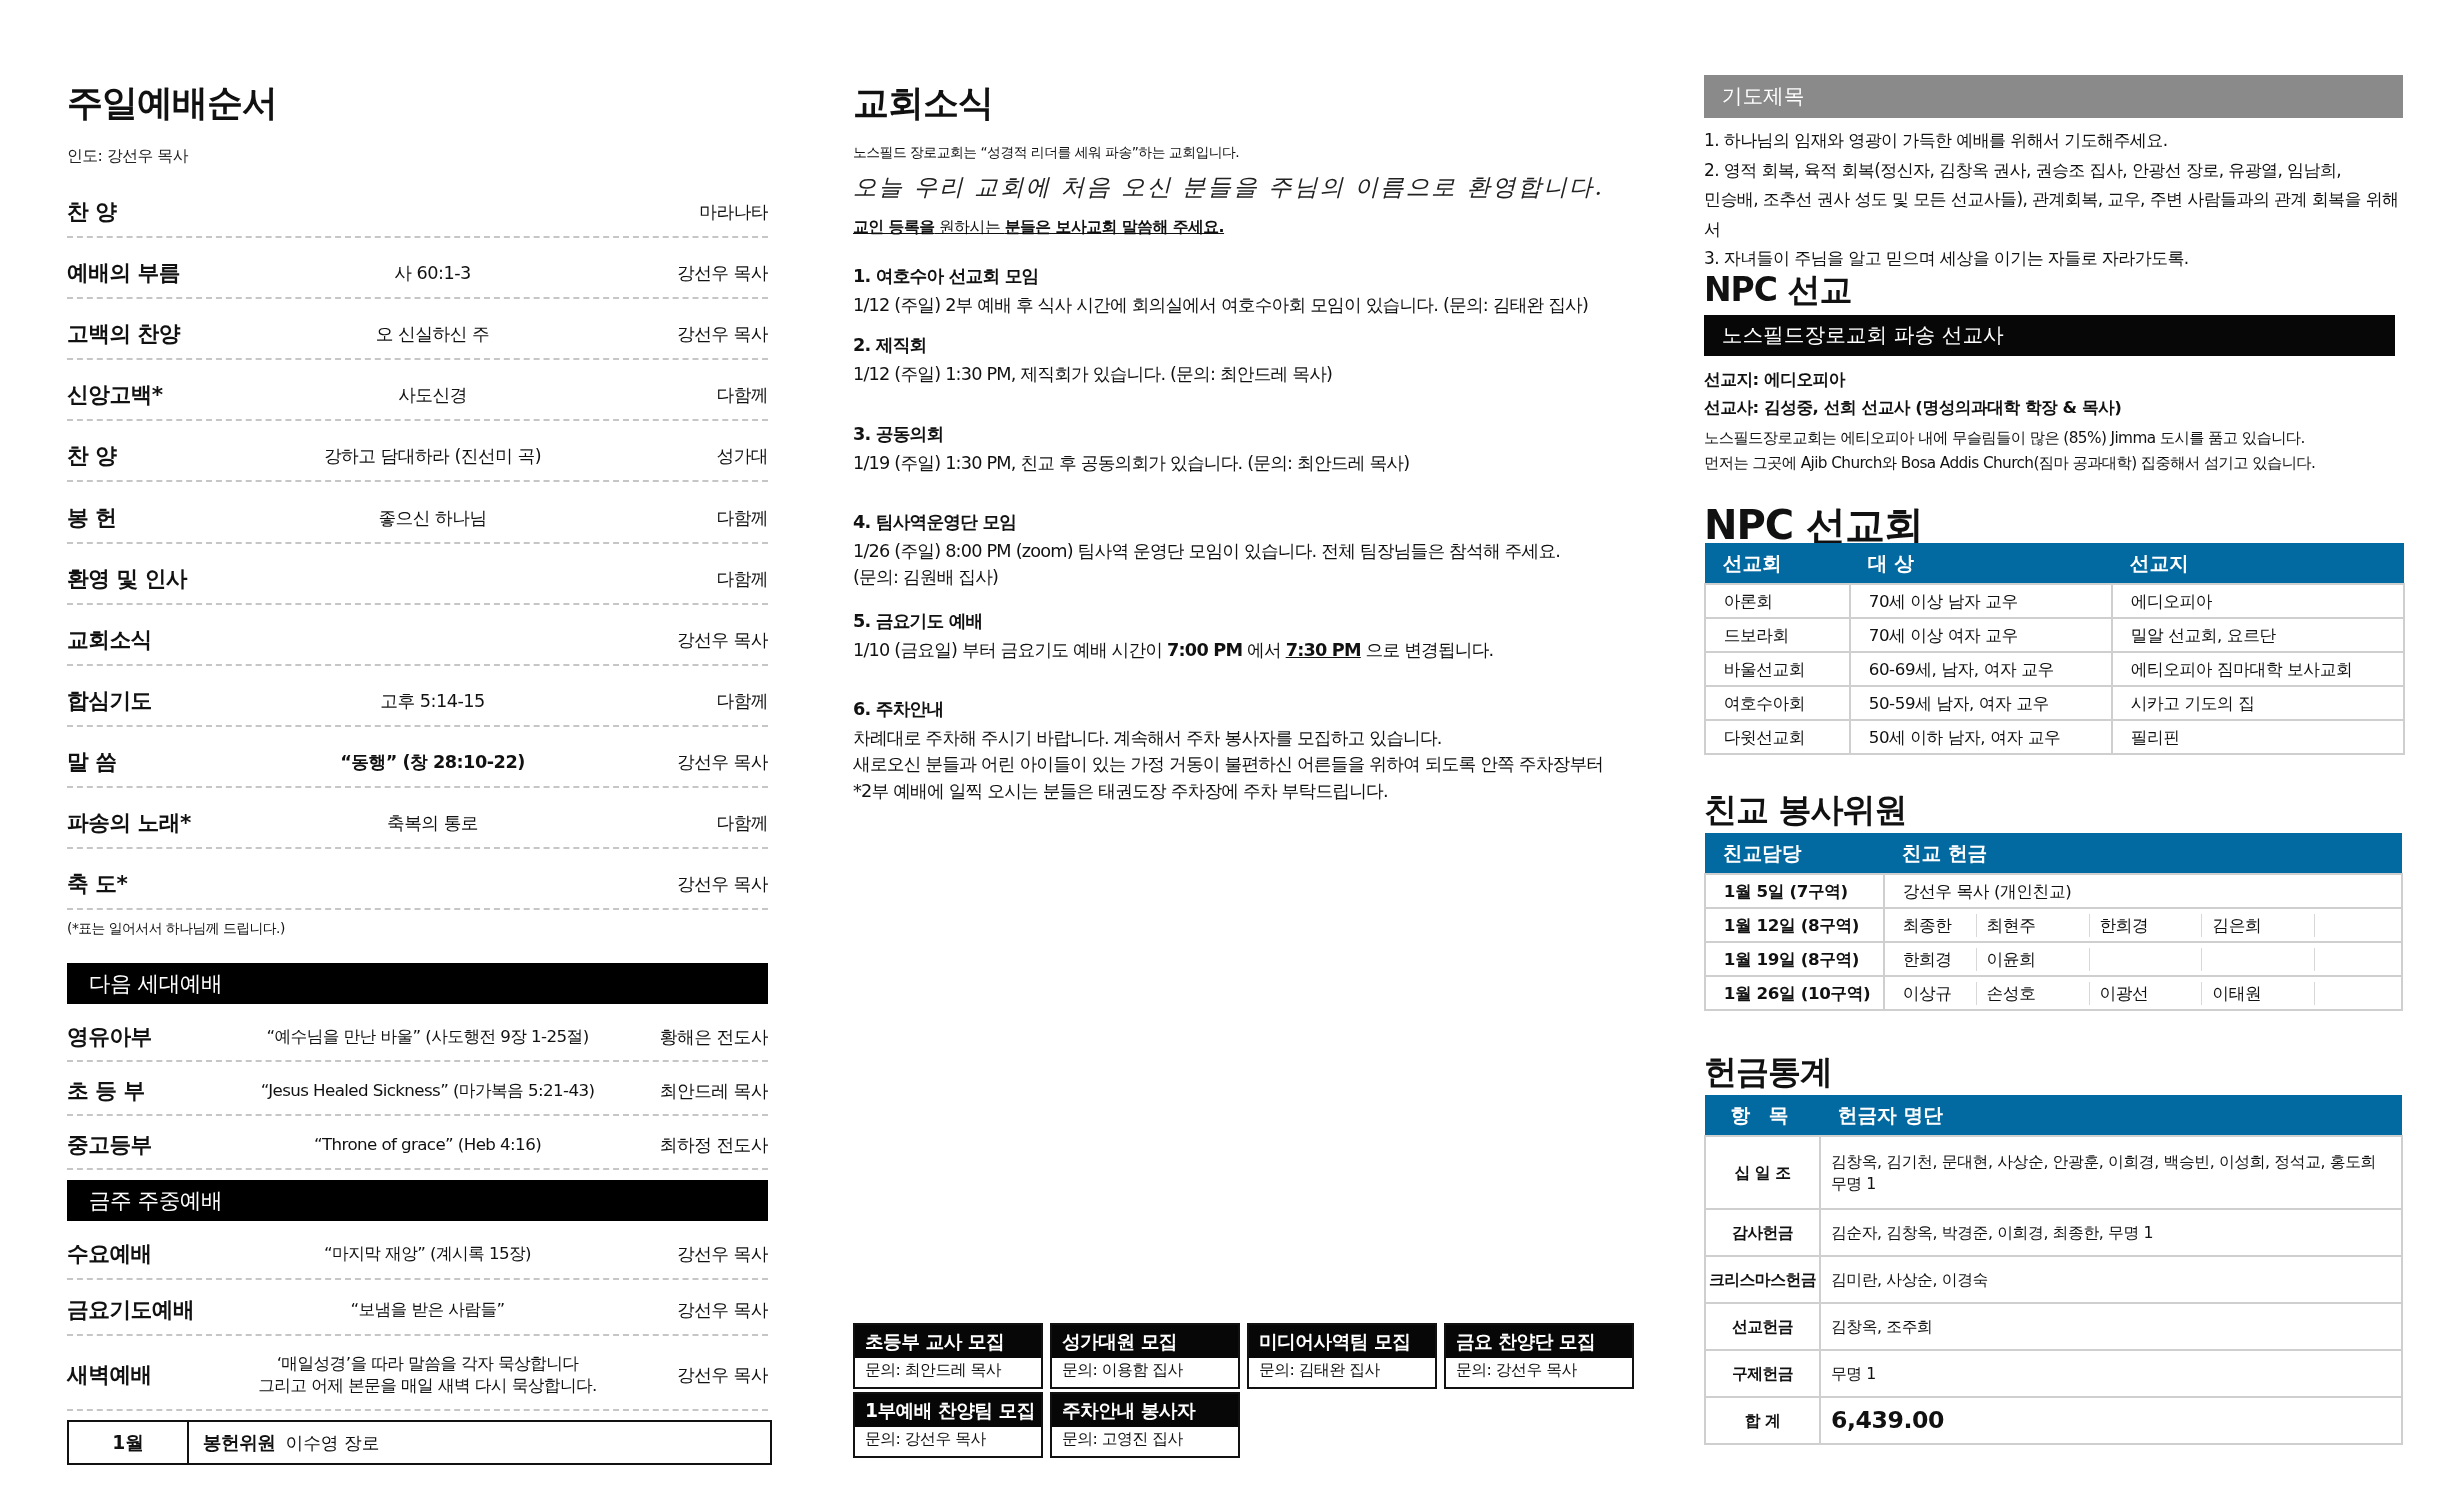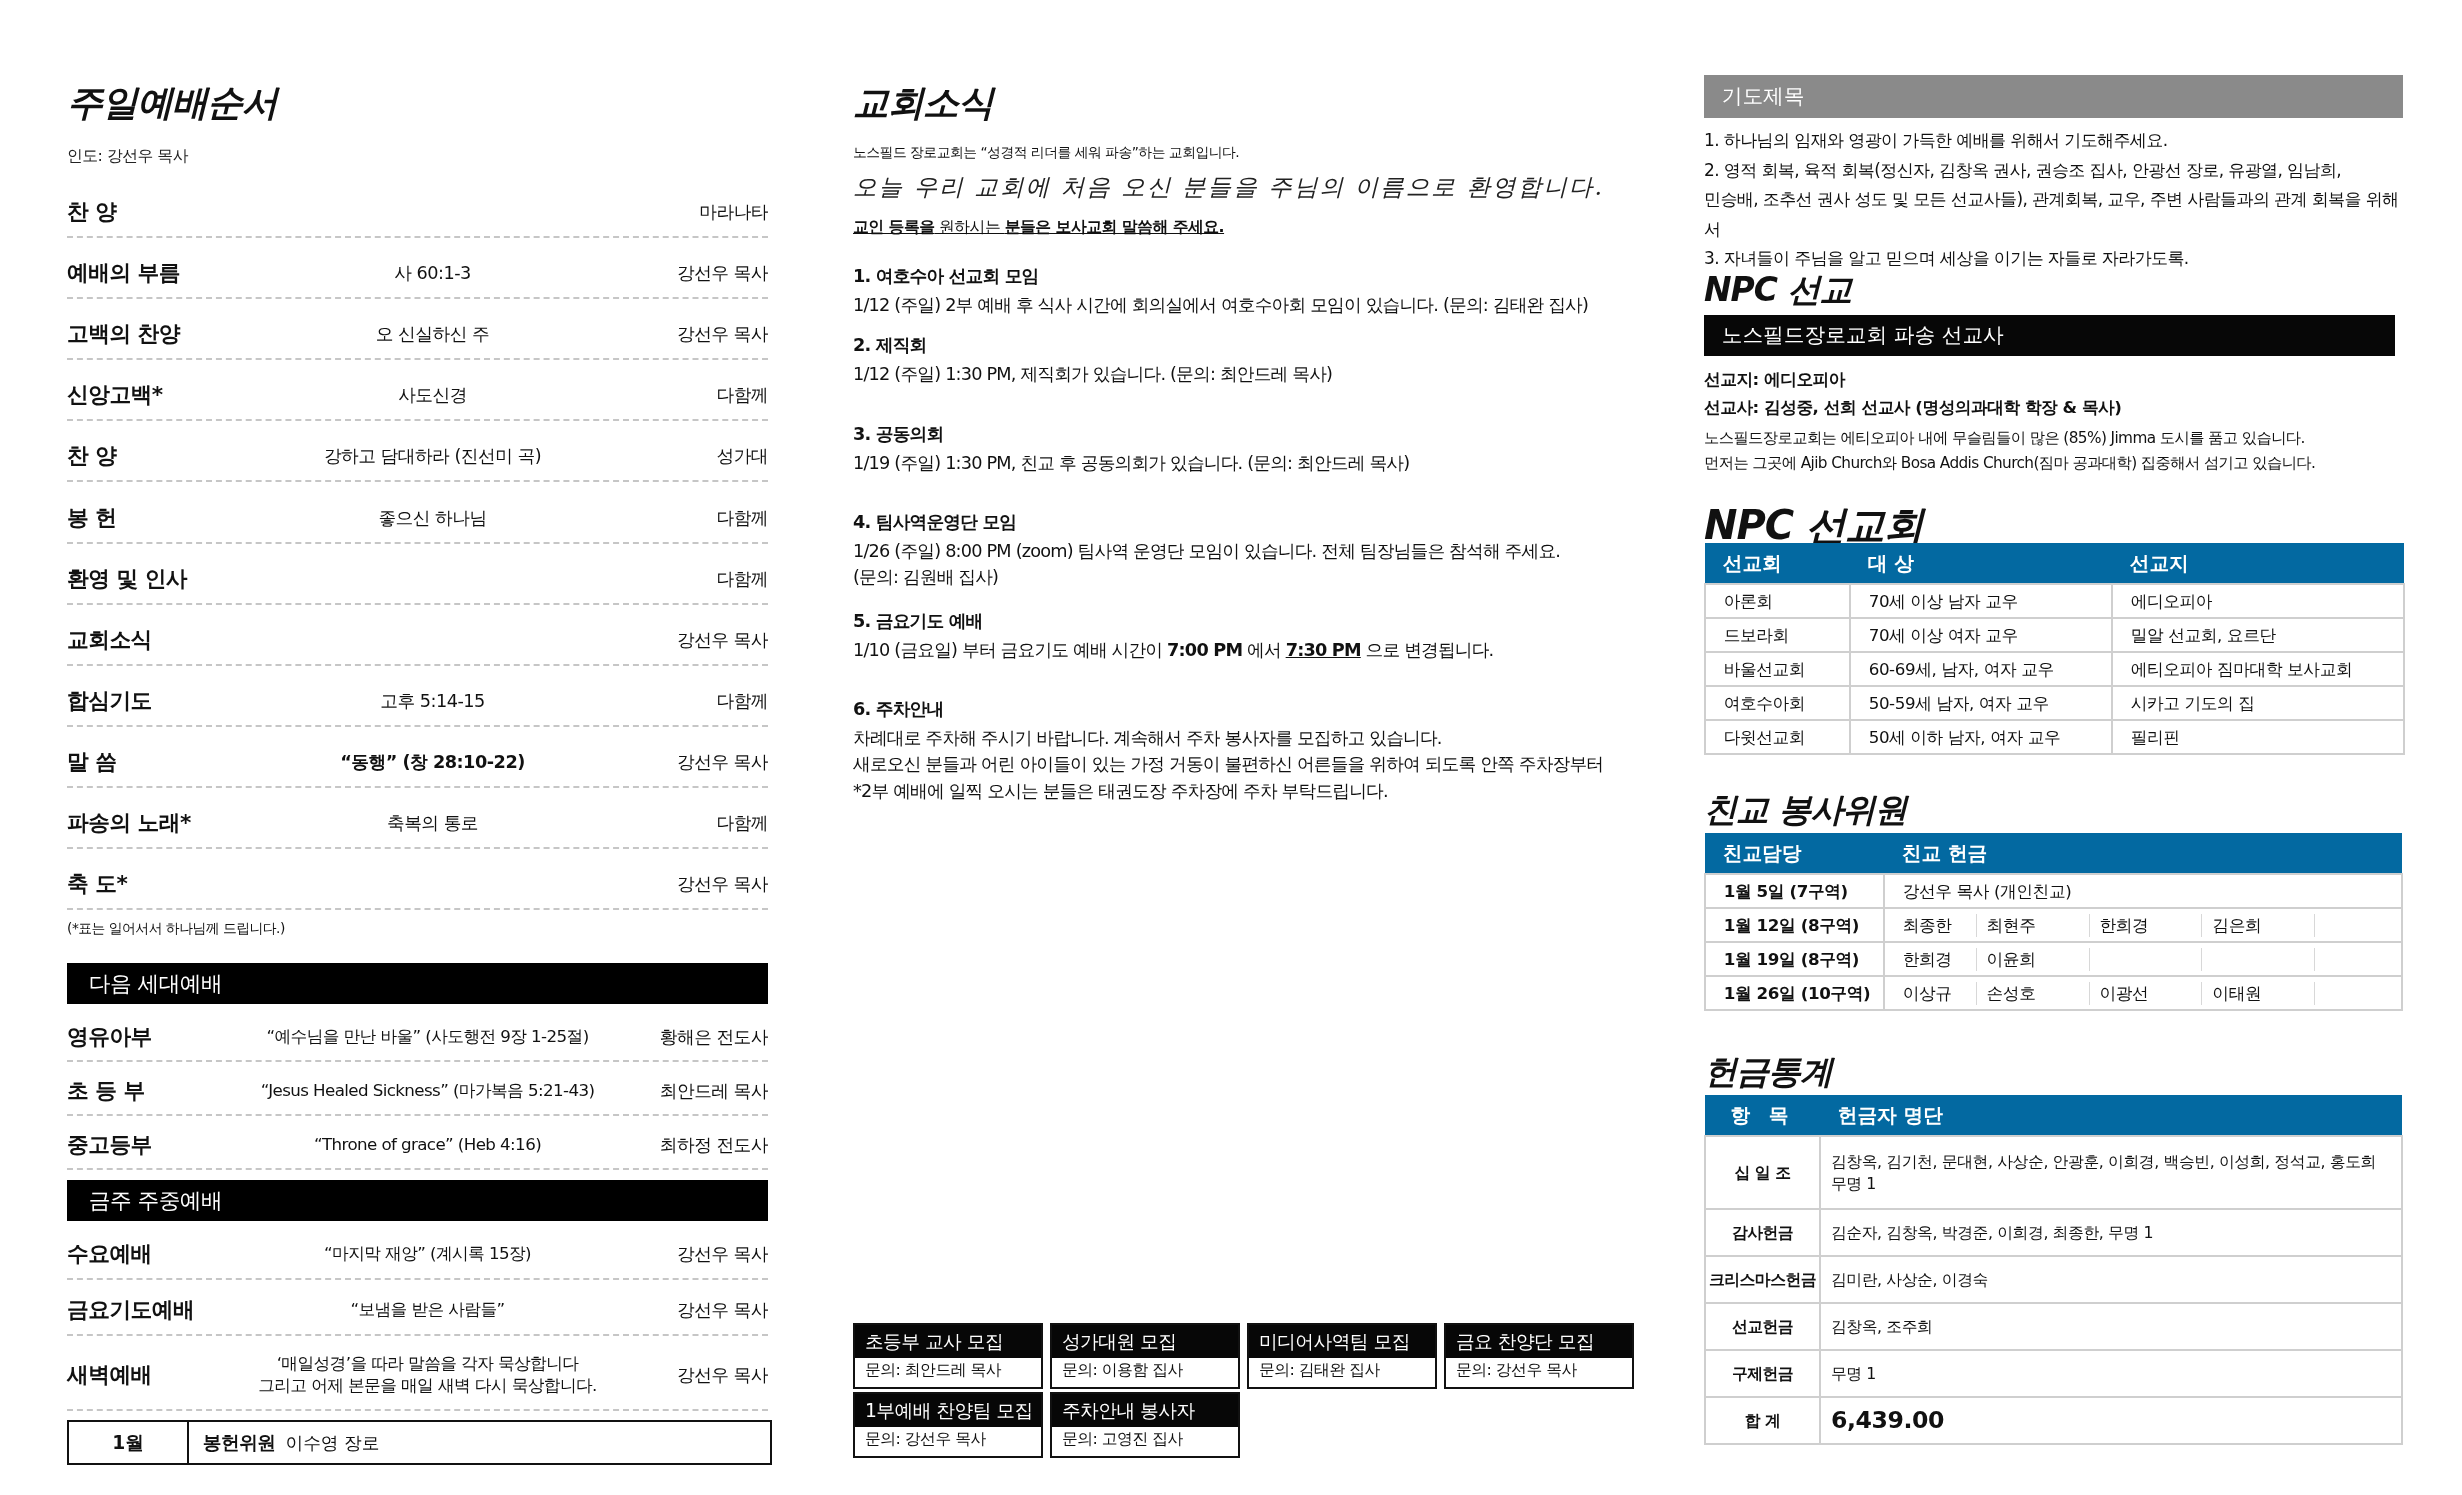--- a/index.html
+++ b/index.html
@@ -4,21 +4,21 @@
 <style>
   * { box-sizing: border-box; margin: 0; padding: 0; }
   html, body { width: 2463px; height: 1495px; background: #ffffff; overflow: hidden; }
   body { font-family: "DejaVu Sans", "Liberation Sans", sans-serif; color: #111; position: relative; }
 
   .col { position: absolute; top: 0; }
   #col-left { left: 67px; width: 701px; }
   #col-mid { left: 853px; width: 788px; }
   #col-right { left: 1704px; width: 699px; }
 
-  .h1 { font-size: 36px; font-weight: bold; letter-spacing: -1px; font-style: italic; }
+  .h1 { font-size: 36px; font-weight: bold; letter-spacing: -1px; }
   
   #worship-title { position: absolute; top: 79px; left: 0; }
   #leader { position: absolute; top: 146px; left: 0; font-size: 15.8px; color: #222; letter-spacing: -0.5px; }
   .order-row { position: absolute; left: 0; width: 701px; display: flex; align-items: center; border-bottom: 2px dashed #c6c6c6; }
   .order-row .o-label { width: 217px; font-size: 21.7px; font-weight: bold; letter-spacing: -0.5px; }
   .order-row .o-mid { flex: 1; text-align: center; font-size: 17.7px; letter-spacing: -0.5px; }
   .order-row .o-mid.bold { font-weight: bold; }
   .order-row .o-right { width: 187px; text-align: right; font-size: 17.7px; letter-spacing: -0.5px; }
   #order-note { position: absolute; top: 920px; left: 0; font-size: 13.8px; letter-spacing: -0.5px; }
   .black-bar { position: absolute; left: 0; width: 701px; height: 41px; background: #000000; color: #fff; font-size: 21.7px; padding-left: 21.7px; line-height: 41px; letter-spacing: -0.5px; }
@@ -38,21 +38,21 @@
   #news-register { position: absolute; top: 217px; left: 0; font-size: 15.8px; text-decoration: underline; letter-spacing: -0.5px; }
   #news-register b { font-weight: bold; }
   .news-item { position: absolute; left: 0; width: 788px; }
   .news-item .n-title { font-size: 17.7px; font-weight: bold; letter-spacing: -0.8px; margin-bottom: 3.9px; }
   .news-item .n-body { font-size: 17.7px; letter-spacing: -0.8px; line-height: 26.6px; }
   .news-item .n-body b { font-weight: bold; }
   .news-item .n-body u { font-weight: bold; }
 
   .recruit-grid { position: absolute; left: 0; top: 1323px; width: 788px; }
   .recruit { position: absolute; width: 190px; border: 2px solid #111; }
-  .recruit .r-head { background: #070707; color: #fff; font-size: 18.7px; font-weight: normal; padding: 3.9px 9.9px; height: 32.5px; letter-spacing: -0.5px; white-space: nowrap; }
+  .recruit .r-head { background: #070707; color: #fff; font-size: 18.7px; font-weight: bold; padding: 3.9px 9.9px; height: 32.5px; letter-spacing: -0.5px; white-space: nowrap; }
   .recruit .r-body { font-size: 15.8px; padding: 2px 9.9px; height: 29.6px; letter-spacing: -0.5px; white-space: nowrap; }
 
   
   #prayer-bar { position: absolute; top: 75px; left: 0; width: 699px; height: 43px; background: #8a8a8a; color: #fff; font-size: 20.7px; line-height: 43px; padding-left: 17.7px; }
   #prayer-list { position: absolute; top: 126px; left: 0; width: 704px; font-size: 17px; line-height: 29.6px; letter-spacing: -0.6px; }
   #npc-mission-title { position: absolute; top: 268px; left: 0; font-size: 33px; }
   #npc-bar { position: absolute; top: 315px; left: 0; width: 691px; height: 41px; background: #070707; color: #fff; font-size: 20.7px; line-height: 41px; padding-left: 17.7px; }
   #mission-field { position: absolute; top: 368px; left: 0; font-size: 16.7px; font-weight: bold; letter-spacing: -0.5px; }
   #missionary { position: absolute; top: 396px; left: 0; font-size: 16.7px; font-weight: bold; letter-spacing: -0.5px; }
   #mission-desc { position: absolute; top: 426px; left: 0; font-size: 15.3px; line-height: 24.6px; letter-spacing: -0.6px; }

